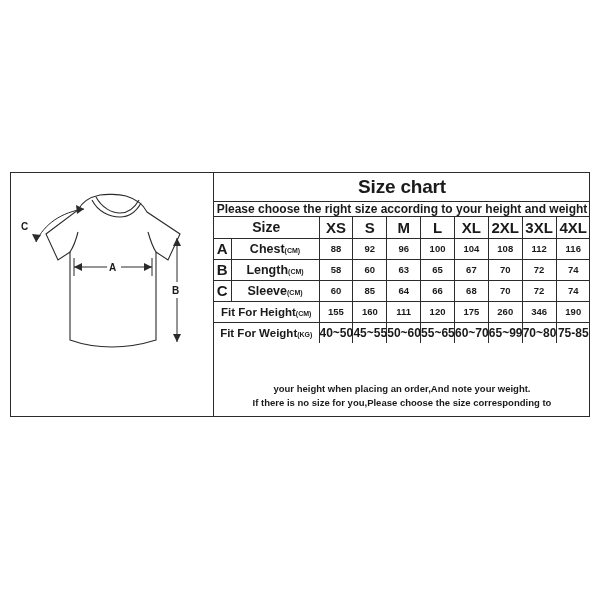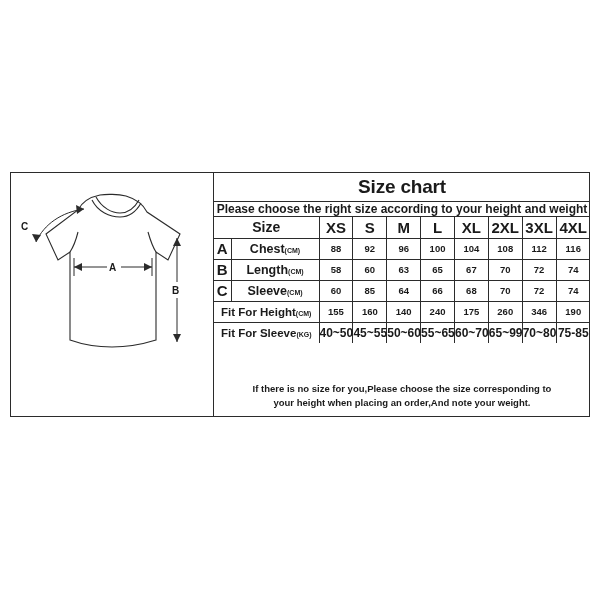--- a/index.html
+++ b/index.html
@@ -288,44 +288,44 @@
             <td>72</td>
             <td>74</td>
           </tr>
 
           <tr>
             <td colspan="2" class="spanlabel">
               <span>Fit For Height</span><span class="unit">(CM)</span>
             </td>
             <td>155</td>
             <td>160</td>
-            <td>140</td>
-            <td>240</td>
+            <td>111</td>
+            <td>120</td>
             <td>175</td>
             <td>260</td>
             <td>346</td>
             <td>190</td>
           </tr>
 
           <tr>
             <td colspan="2" class="spanlabel">
-              <span>Fit For Sleeve</span><span class="unit">(KG)</span>
+              <span>Fit For Weight</span><span class="unit">(KG)</span>
             </td>
             <td class="valsmall">40~50</td>
             <td class="valsmall">45~55</td>
             <td class="valsmall">50~60</td>
             <td class="valsmall">55~65</td>
             <td class="valsmall">60~70</td>
             <td class="valsmall">65~99</td>
             <td class="valsmall">70~80</td>
             <td class="valsmall">75-85</td>
           </tr>
         </tbody>
       </table>
     </div>
 
     <div class="footnote">
+      <span>your height when placing an order,And note your weight.</span>
       <span>If there is no size for you,Please choose the size corresponding to</span>
-      <span>your height when placing an order,And note your weight.</span>
     </div>
   </div>
 
 </div>
 
 </body></html>

